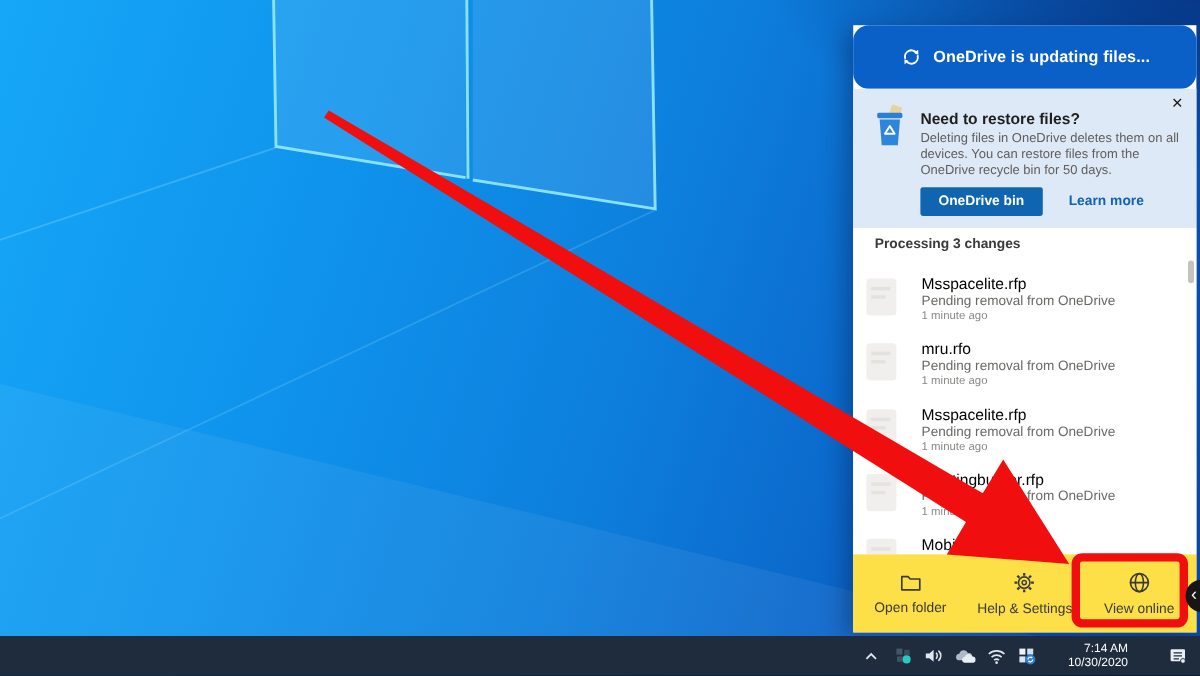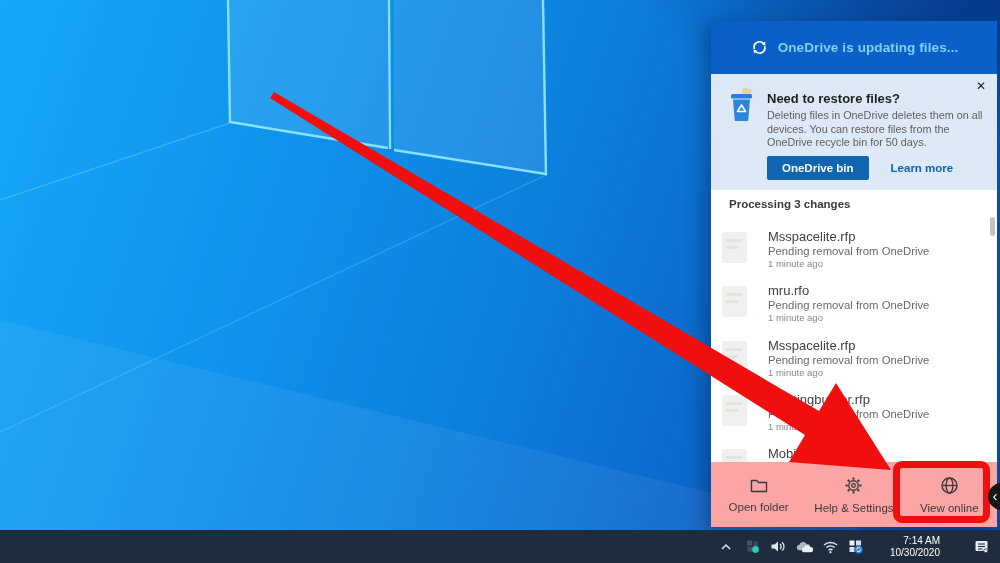--- a/index.html
+++ b/index.html
@@ -9,44 +9,44 @@
   
   .desktop{position:absolute;inset:0;
     background:linear-gradient(108deg,#16a7f8 0%,#0f93ec 28%,#0d7fdd 52%,#0b64c8 74%,#0a51b0 92%,#0a49a4 100%);}
   .desktop-dark-corner{position:absolute;inset:0;
     background:radial-gradient(ellipse 55% 45% at 102% -6%,rgba(4,24,86,.62),rgba(4,24,86,0) 70%);}
   .beams-svg{position:absolute;left:0;top:0;}
   
   .panel{position:absolute;left:711px;top:21px;width:286px;height:506px;background:#fff;
     box-shadow:-7px 4px 18px rgba(0,20,60,.35);z-index:2;}
   .p-header{position:absolute;left:0;top:0;width:100%;height:53px;background:#0b60c7;
-    display:flex;align-items:center;justify-content:center;gap:9px;color:#7dd3fc;}
+    display:flex;align-items:center;justify-content:center;gap:9px;color:#ffffff;border-radius:13px;}
   .p-header .title{font-size:13.5px;font-weight:700;letter-spacing:.1px;}
   .p-notif{position:absolute;left:0;top:53px;width:100%;height:116px;background:#dde9f7;}
   .notif-close{position:absolute;right:7px;top:3px;width:18px;height:18px;border:none;background:none;
     font-size:12px;color:#1b1a19;cursor:pointer;padding:0;line-height:18px;text-align:center;}
   .notif-bin{position:absolute;left:17px;top:13px;}
   .notif-title{position:absolute;left:56px;top:17px;font-size:13px;font-weight:700;color:#201f1e;}
   .notif-body{position:absolute;left:56px;top:35px;width:216px;font-size:10.8px;line-height:13.5px;color:#605e5c;}
   .notif-actions{position:absolute;left:56px;top:82px;display:flex;align-items:center;gap:22px;}
   .btn-primary{background:#1065b0;color:#fff;border:none;font-size:11.5px;font-weight:700;
     padding:6px 15px;border-radius:2px;cursor:pointer;font-family:inherit;}
   .link-more{font-size:11.5px;font-weight:700;color:#0f62b4;text-decoration:none;cursor:pointer;}
   .p-list{position:absolute;left:0;top:169px;width:100%;height:272px;background:#fff;overflow:hidden;}
   .list-header{position:absolute;left:18px;top:8px;font-size:11.5px;font-weight:700;color:#3b3a39;}
   .act-item{position:absolute;left:0;width:100%;height:50px;cursor:pointer;}
   .act-item .ghost{position:absolute;left:11px;top:3px;width:25px;height:31px;background:#eceae7;
     border-radius:3px;opacity:.75;}
   .act-item .ghost:before{content:"";position:absolute;left:4px;top:7px;width:16px;height:3px;background:#dcd9d5;}
   .act-item .ghost:after{content:"";position:absolute;left:4px;top:14px;width:12px;height:3px;background:#dcd9d5;}
-  .act-name{position:absolute;left:57px;top:0;font-size:13px;color:#404040;}
+  .act-name{position:absolute;left:57px;top:0;font-size:13px;color:#000000;}
   .act-status{position:absolute;left:57px;top:16px;font-size:11.3px;color:#6b6965;}
   .act-time{position:absolute;left:57px;top:29px;font-size:9.5px;color:#8a8886;}
   .scroll-thumb{position:absolute;right:2px;top:27px;width:5px;height:19px;background:#c4c2c0;border-radius:3px;cursor:pointer;}
-  .p-footer{position:absolute;left:0;top:441px;width:100%;height:65px;background:#fca5a5;display:flex;}
+  .p-footer{position:absolute;left:0;top:441px;width:100%;height:65px;background:#fde047;display:flex;}
   .f-btn{flex:1;display:flex;flex-direction:column;align-items:center;justify-content:center;gap:7px;
     background:none;border:none;cursor:pointer;padding:0;font-family:inherit;}
   .f-btn .f-label{font-size:11.5px;color:#3b3a39;}
   
   .hl-rect{position:absolute;left:893px;top:461px;width:97px;height:62px;border:7px solid #f10e0e;
     border-radius:9px;z-index:3;pointer-events:none;}
   .arrow-svg{position:absolute;left:0;top:0;z-index:4;pointer-events:none;}
   .edge-btn{position:absolute;left:988px;top:483px;width:27px;height:27px;border-radius:50%;
     background:#161616;color:#fff;z-index:5;font-size:15px;line-height:25px;text-align:center;
     padding-right:13px;cursor:pointer;}

